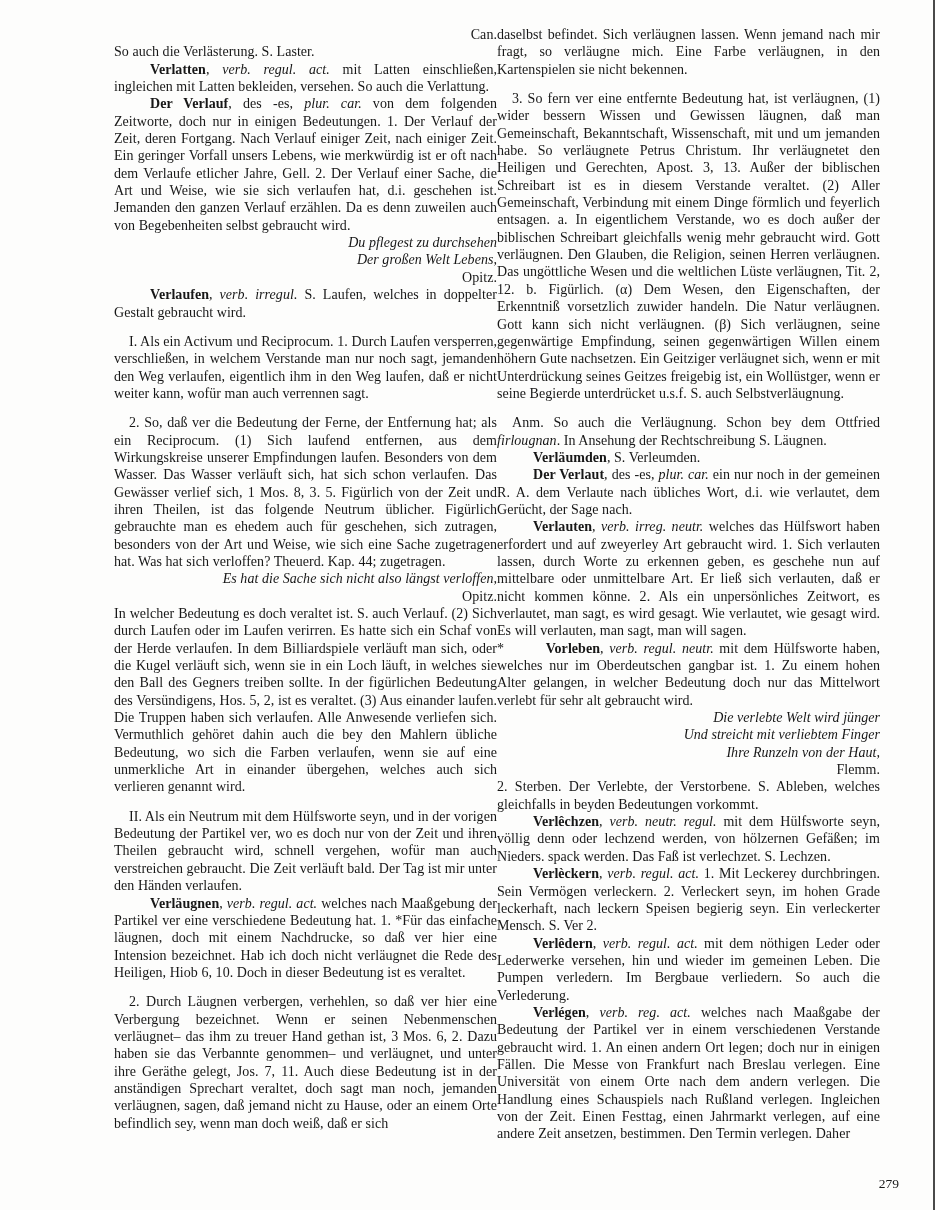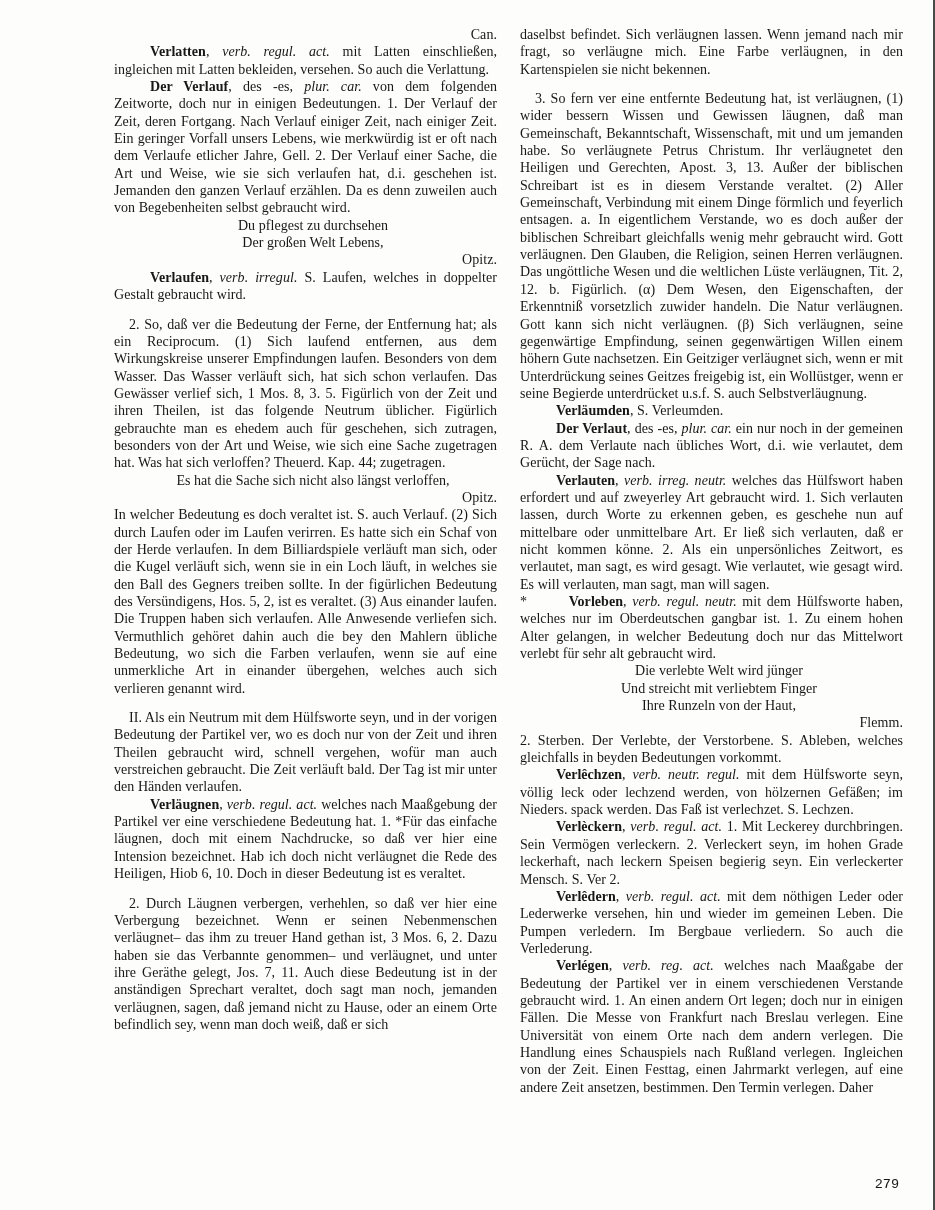--- a/index.html
+++ b/index.html
@@ -18,78 +18,79 @@
   }
   .scan-edge {
     position: absolute; top: 0; right: 0;
     width: 2px; height: 100%;
     background: #4a4a4a;
   }
   .columns {
     position: absolute;
     top: 26px; left: 114px;
     display: flex;
-    gap: 23px;
   }
   .column {
     width: 383px;
     font-size: 14px;
     line-height: 17.35px;
     text-align: justify;
     letter-spacing: 0.05px;
   }
   .para { margin: 0; padding: 0; }
   .para.entry { text-indent: 0; }
   .para.indent { text-indent: 15px; margin-top: 12px; }
-  .para.verse { text-align: center; text-indent: 15px; }
+  .para.verse { text-align: right; text-indent: 15px; font-style: italic; }
   .para.right { text-align: right; }
   .b { font-weight: 700; margin-left: 36px; }
   .i { font-style: italic; }
   .page-number {
     position: absolute;
     right: 36px; bottom: 18px;
     font-size: 13.5px;
     color: #171717;
-    font-family: Liberation Mono, monospace;
   }
 </style>
 </head>
 <body>
 
 <div class="page">
   <div class="columns">
     <div class="column" id="col-left">
         <p class="para right"><span>Can.</span></p>
+        <p class="para entry"><span>So auch die Verlästerung. S. Laster.</span></p>
         <p class="para entry"><span class="b">Verlatten</span><span>, </span><span class="i">verb. regul. act.</span><span> mit Latten einschließen, ingleichen mit Latten bekleiden, versehen. So auch die Verlattung.</span></p>
         <p class="para entry"><span class="b">Der Verlauf</span><span>, des -es, </span><span class="i">plur. car.</span><span> von dem folgenden Zeitworte, doch nur in einigen Bedeutungen. 1. Der Verlauf der Zeit, deren Fortgang. Nach Verlauf einiger Zeit, nach einiger Zeit. Ein geringer Vorfall unsers Lebens, wie merkwürdig ist er oft nach dem Verlaufe etlicher Jahre, Gell. 2. Der Verlauf einer Sache, die Art und Weise, wie sie sich verlaufen hat, d.i. geschehen ist. Jemanden den ganzen Verlauf erzählen. Da es denn zuweilen auch von Begebenheiten selbst gebraucht wird.</span></p>
         <p class="para verse"><span>Du pflegest zu durchsehen</span></p>
         <p class="para verse"><span>Der großen Welt Lebens,</span></p>
         <p class="para right"><span>Opitz.</span></p>
         <p class="para entry"><span class="b">Verlaufen</span><span>, </span><span class="i">verb. irregul.</span><span> S. Laufen, welches in doppelter Gestalt gebraucht wird.</span></p>
+        <p class="para indent"><span>I. Als ein Activum und Reciprocum. 1. Durch Laufen versperren, verschließen, in welchem Verstande man nur noch sagt, jemanden den Weg verlaufen, eigentlich ihm in den Weg laufen, daß er nicht weiter kann, wofür man auch verrennen sagt.</span></p>
         <p class="para indent"><span>2. So, daß ver die Bedeutung der Ferne, der Entfernung hat; als ein Reciprocum. (1) Sich laufend entfernen, aus dem Wirkungskreise unserer Empfindungen laufen. Besonders von dem Wasser. Das Wasser verläuft sich, hat sich schon verlaufen. Das Gewässer verlief sich, 1 Mos. 8, 3. 5. Figürlich von der Zeit und ihren Theilen, ist das folgende Neutrum üblicher. Figürlich gebrauchte man es ehedem auch für geschehen, sich zutragen, besonders von der Art und Weise, wie sich eine Sache zugetragen hat. Was hat sich verloffen? Theuerd. Kap. 44; zugetragen.</span></p>
         <p class="para verse"><span>Es hat die Sache sich nicht also längst verloffen,</span></p>
         <p class="para right"><span>Opitz.</span></p>
         <p class="para entry"><span>In welcher Bedeutung es doch veraltet ist. S. auch Verlauf. (2) Sich durch Laufen oder im Laufen verirren. Es hatte sich ein Schaf von der Herde verlaufen. In dem Billiardspiele verläuft man sich, oder die Kugel verläuft sich, wenn sie in ein Loch läuft, in welches sie den Ball des Gegners treiben sollte. In der figürlichen Bedeutung des Versündigens, Hos. 5, 2, ist es veraltet. (3) Aus einander laufen. Die Truppen haben sich verlaufen. Alle Anwesende verliefen sich. Vermuthlich gehöret dahin auch die bey den Mahlern übliche Bedeutung, wo sich die Farben verlaufen, wenn sie auf eine unmerkliche Art in einander übergehen, welches auch sich verlieren genannt wird.</span></p>
         <p class="para indent"><span>II. Als ein Neutrum mit dem Hülfsworte seyn, und in der vorigen Bedeutung der Partikel ver, wo es doch nur von der Zeit und ihren Theilen gebraucht wird, schnell vergehen, wofür man auch verstreichen gebraucht. Die Zeit verläuft bald. Der Tag ist mir unter den Händen verlaufen.</span></p>
         <p class="para entry"><span class="b">Verläugnen</span><span>, </span><span class="i">verb. regul. act.</span><span> welches nach Maaßgebung der Partikel ver eine verschiedene Bedeutung hat. 1. *Für das einfache läugnen, doch mit einem Nachdrucke, so daß ver hier eine Intension bezeichnet. Hab ich doch nicht verläugnet die Rede des Heiligen, Hiob 6, 10. Doch in dieser Bedeutung ist es veraltet.</span></p>
         <p class="para indent"><span>2. Durch Läugnen verbergen, verhehlen, so daß ver hier eine Verbergung bezeichnet. Wenn er seinen Nebenmenschen verläugnet– das ihm zu treuer Hand gethan ist, 3 Mos. 6, 2. Dazu haben sie das Verbannte genommen– und verläugnet, und unter ihre Geräthe gelegt, Jos. 7, 11. Auch diese Bedeutung ist in der anständigen Sprechart veraltet, doch sagt man noch, jemanden verläugnen, sagen, daß jemand nicht zu Hause, oder an einem Orte befindlich sey, wenn man doch weiß, daß er sich</span></p>
       </div>
     <div class="column" id="col-right">
         <p class="para entry"><span>daselbst befindet. Sich verläugnen lassen. Wenn jemand nach mir fragt, so verläugne mich. Eine Farbe verläugnen, in den Kartenspielen sie nicht bekennen.</span></p>
         <p class="para indent"><span>3. So fern ver eine entfernte Bedeutung hat, ist verläugnen, (1) wider bessern Wissen und Gewissen läugnen, daß man Gemeinschaft, Bekanntschaft, Wissenschaft, mit und um jemanden habe. So verläugnete Petrus Christum. Ihr verläugnetet den Heiligen und Gerechten, Apost. 3, 13. Außer der biblischen Schreibart ist es in diesem Verstande veraltet. (2) Aller Gemeinschaft, Verbindung mit einem Dinge förmlich und feyerlich entsagen. a. In eigentlichem Verstande, wo es doch außer der biblischen Schreibart gleichfalls wenig mehr gebraucht wird. Gott verläugnen. Den Glauben, die Religion, seinen Herren verläugnen. Das ungöttliche Wesen und die weltlichen Lüste verläugnen, Tit. 2, 12. b. Figürlich. (α) Dem Wesen, den Eigenschaften, der Erkenntniß vorsetzlich zuwider handeln. Die Natur verläugnen. Gott kann sich nicht verläugnen. (β) Sich verläugnen, seine gegenwärtige Empfindung, seinen gegenwärtigen Willen einem höhern Gute nachsetzen. Ein Geitziger verläugnet sich, wenn er mit Unterdrückung seines Geitzes freigebig ist, ein Wollüstger, wenn er seine Begierde unterdrücket u.s.f. S. auch Selbstverläugnung.</span></p>
+        <p class="para indent"><span>Anm. So auch die Verläugnung. Schon bey dem Ottfried </span><span class="i">firlougnan</span><span>. In Ansehung der Rechtschreibung S. Läugnen.</span></p>
         <p class="para entry"><span class="b">Verläumden</span><span>, S. Verleumden.</span></p>
         <p class="para entry"><span class="b">Der Verlaut</span><span>, des -es, </span><span class="i">plur. car.</span><span> ein nur noch in der gemeinen R. A. dem Verlaute nach übliches Wort, d.i. wie verlautet, dem Gerücht, der Sage nach.</span></p>
         <p class="para entry"><span class="b">Verlauten</span><span>, </span><span class="i">verb. irreg. neutr.</span><span> welches das Hülfswort haben erfordert und auf zweyerley Art gebraucht wird. 1. Sich verlauten lassen, durch Worte zu erkennen geben, es geschehe nun auf mittelbare oder unmittelbare Art. Er ließ sich verlauten, daß er nicht kommen könne. 2. Als ein unpersönliches Zeitwort, es verlautet, man sagt, es wird gesagt. Wie verlautet, wie gesagt wird. Es will verlauten, man sagt, man will sagen.</span></p>
         <p class="para entry"><span>* </span><span class="b">Vorleben</span><span>, </span><span class="i">verb. regul. neutr.</span><span> mit dem Hülfsworte haben, welches nur im Oberdeutschen gangbar ist. 1. Zu einem hohen Alter gelangen, in welcher Bedeutung doch nur das Mittelwort verlebt für sehr alt gebraucht wird.</span></p>
         <p class="para verse"><span>Die verlebte Welt wird jünger</span></p>
         <p class="para verse"><span>Und streicht mit verliebtem Finger</span></p>
         <p class="para verse"><span>Ihre Runzeln von der Haut,</span></p>
         <p class="para right"><span>Flemm.</span></p>
         <p class="para entry"><span>2. Sterben. Der Verlebte, der Verstorbene. S. Ableben, welches gleichfalls in beyden Bedeutungen vorkommt.</span></p>
-        <p class="para entry"><span class="b">Verlêchzen</span><span>, </span><span class="i">verb. neutr. regul.</span><span> mit dem Hülfsworte seyn, völlig leck oder lechzend werden, von hölzernen Gefäßen; im Nieders. spack werden. Das Faß ist verlechzet. S. Lechzen.</span></p>
+        <p class="para entry"><span class="b">Verlêchzen</span><span>, </span><span class="i">verb. neutr. regul.</span><span> mit dem Hülfsworte seyn, völlig denn oder lechzend werden, von hölzernen Gefäßen; im Nieders. spack werden. Das Faß ist verlechzet. S. Lechzen.</span></p>
         <p class="para entry"><span class="b">Verlèckern</span><span>, </span><span class="i">verb. regul. act.</span><span> 1. Mit Leckerey durchbringen. Sein Vermögen verleckern. 2. Verleckert seyn, im hohen Grade leckerhaft, nach leckern Speisen begierig seyn. Ein verleckerter Mensch. S. Ver 2.</span></p>
         <p class="para entry"><span class="b">Verlêdern</span><span>, </span><span class="i">verb. regul. act.</span><span> mit dem nöthigen Leder oder Lederwerke versehen, hin und wieder im gemeinen Leben. Die Pumpen verledern. Im Bergbaue verliedern. So auch die Verlederung.</span></p>
         <p class="para entry"><span class="b">Verlégen</span><span>, </span><span class="i">verb. reg. act.</span><span> welches nach Maaßgabe der Bedeutung der Partikel ver in einem verschiedenen Verstande gebraucht wird. 1. An einen andern Ort legen; doch nur in einigen Fällen. Die Messe von Frankfurt nach Breslau verlegen. Eine Universität von einem Orte nach dem andern verlegen. Die Handlung eines Schauspiels nach Rußland verlegen. Ingleichen von der Zeit. Einen Festtag, einen Jahrmarkt verlegen, auf eine andere Zeit ansetzen, bestimmen. Den Termin verlegen. Daher</span></p>
       </div>
   </div>
   <div class="page-number">279</div>
   <div class="scan-edge"></div>
 </div>
 
 </body></html>

